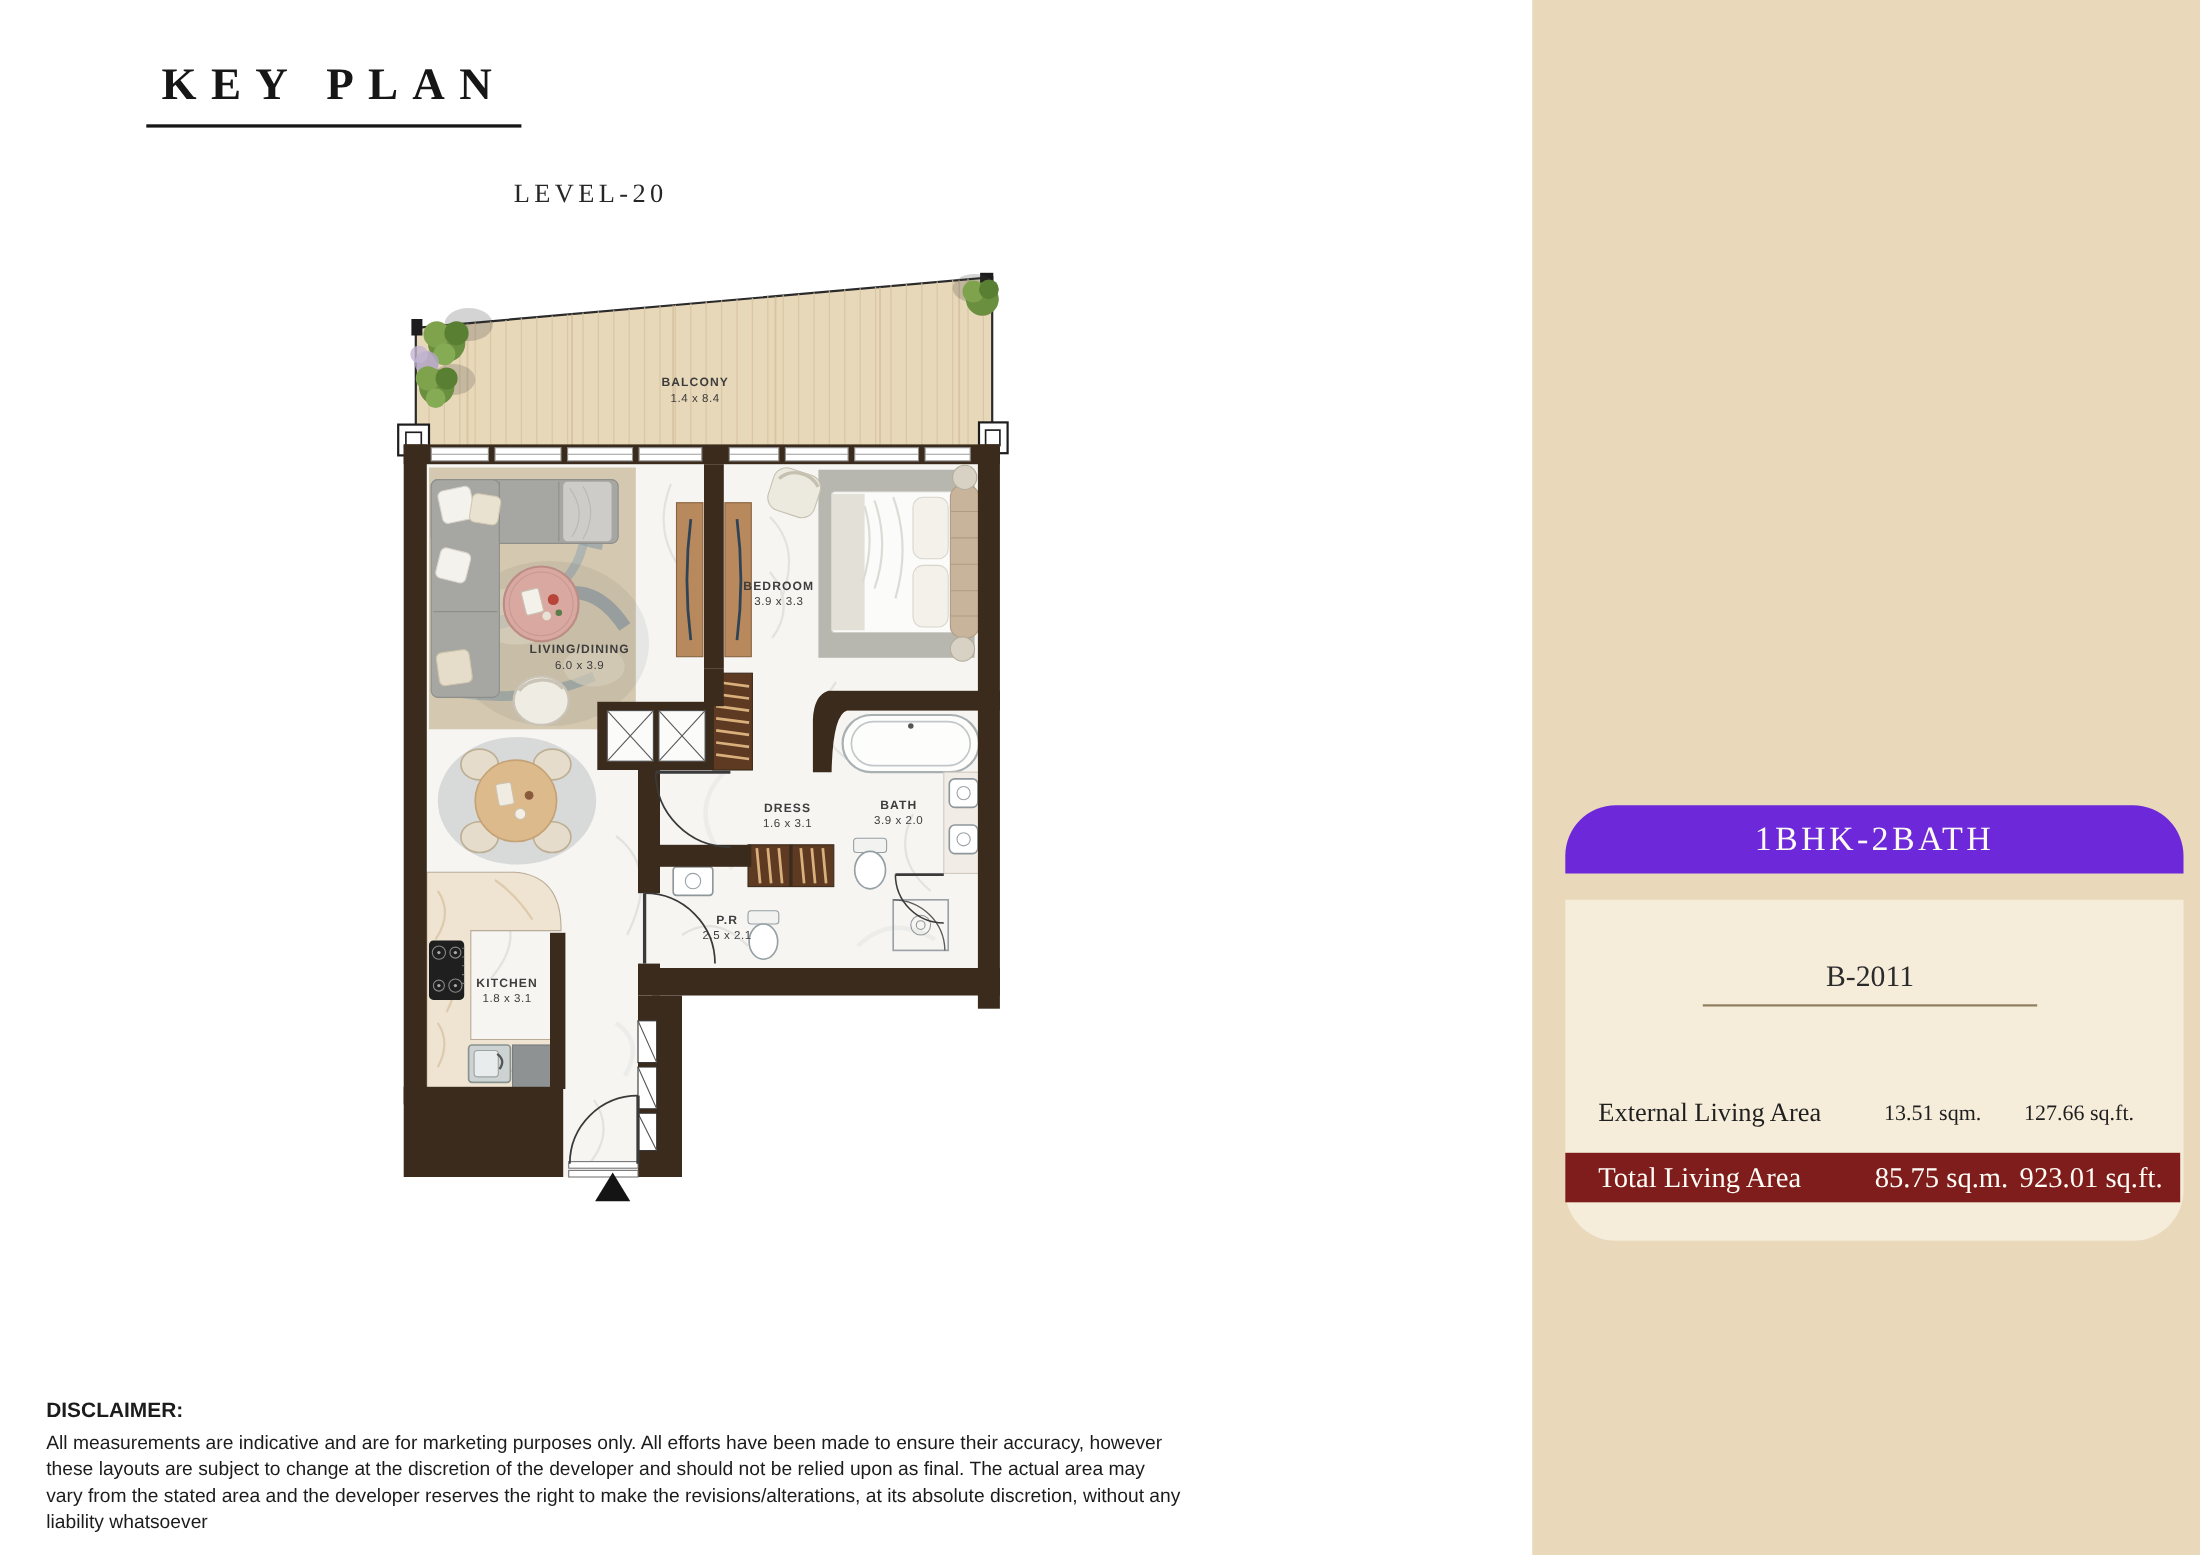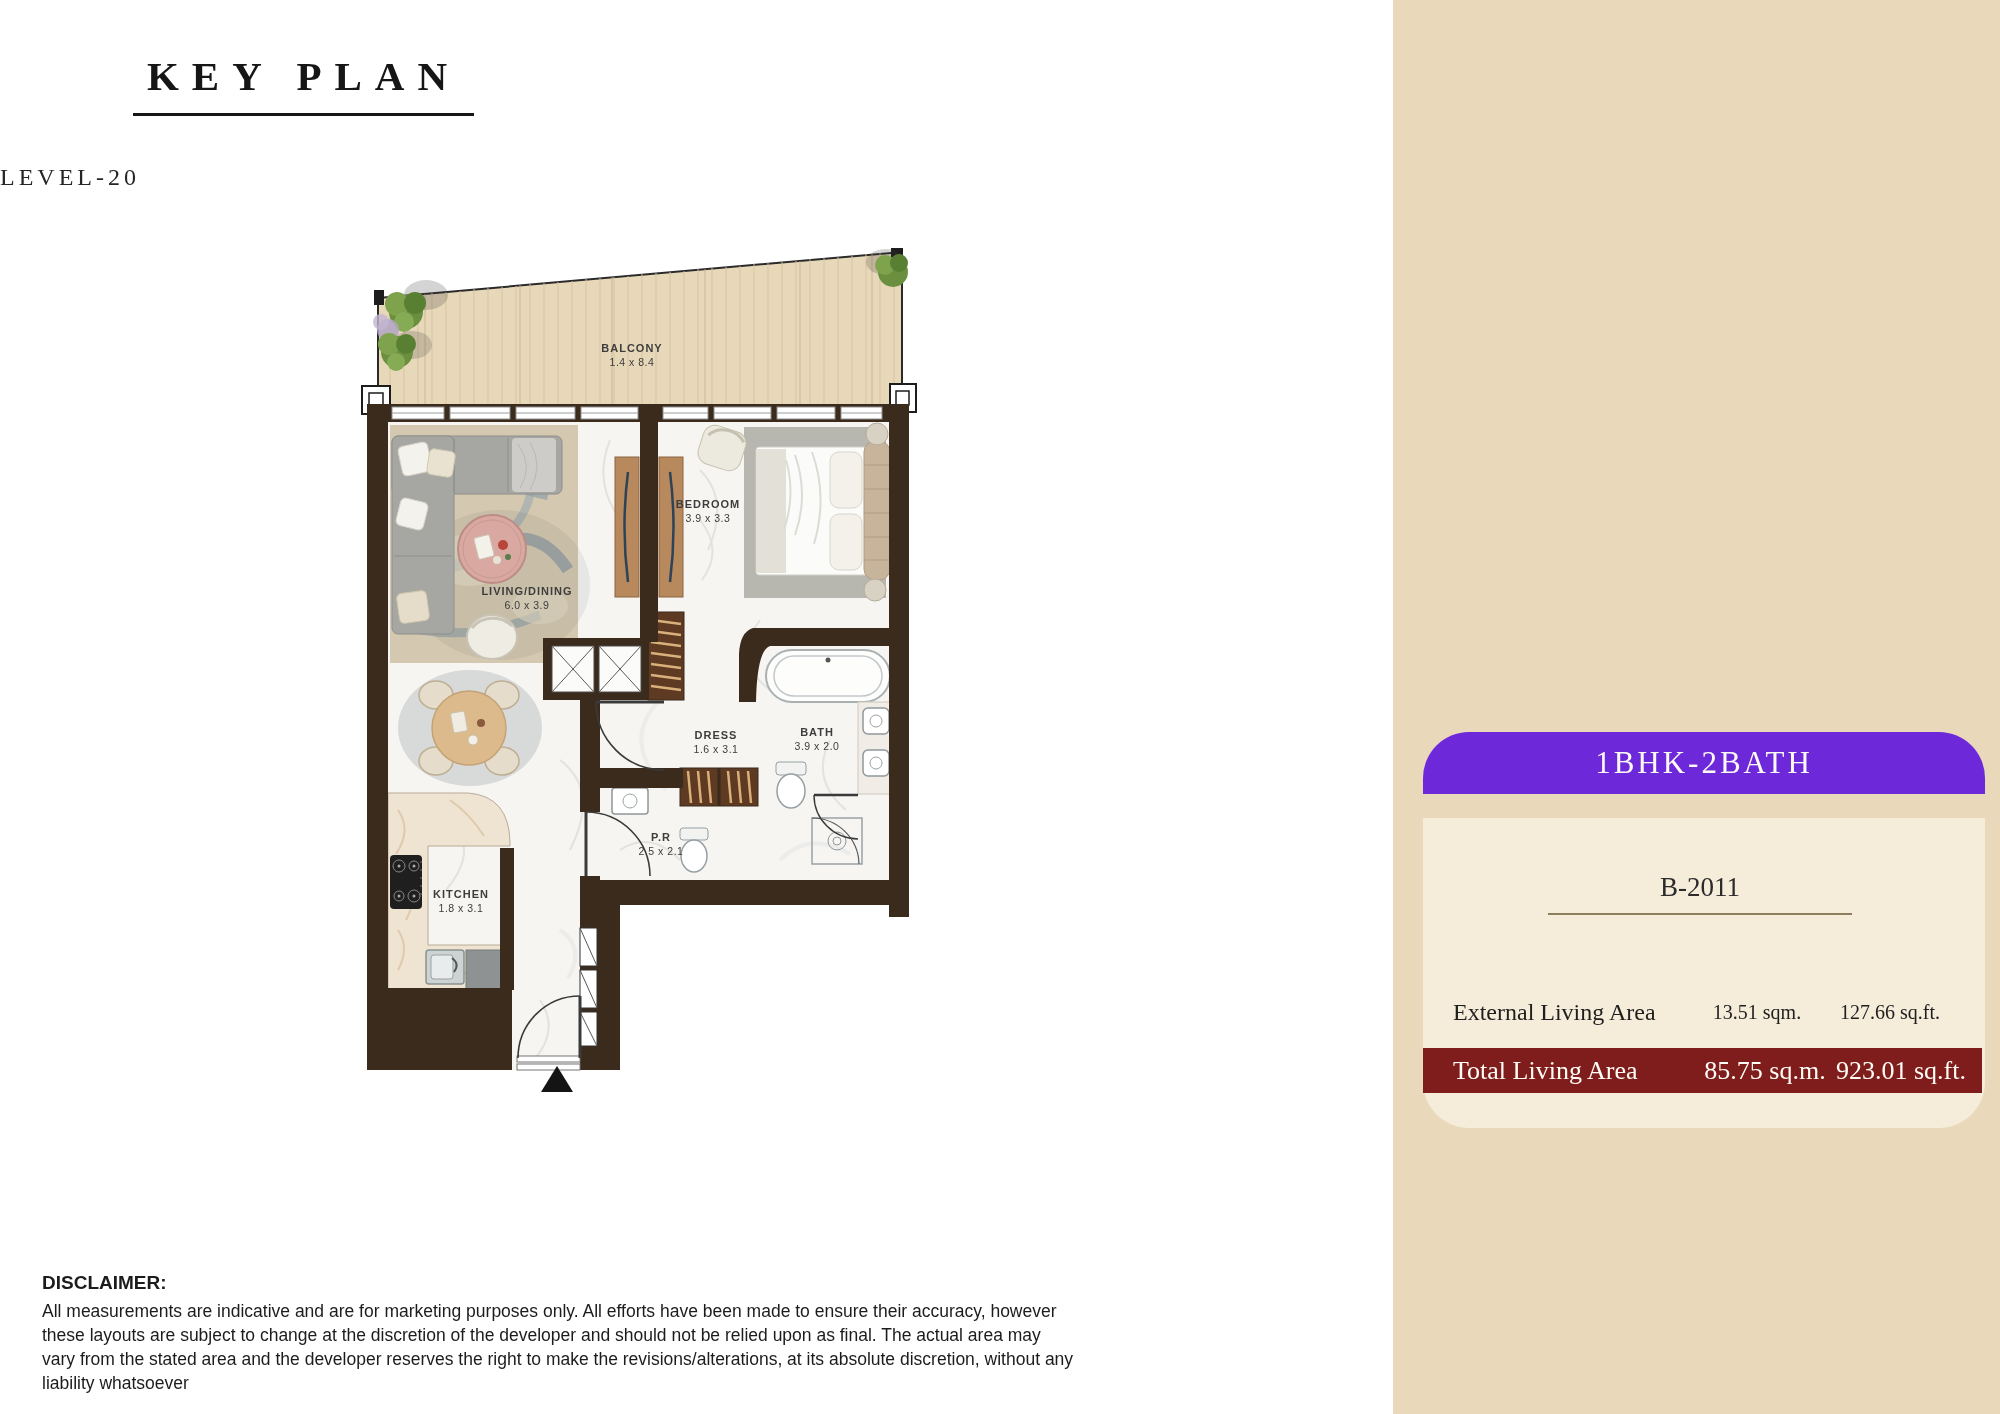--- a/index.html
+++ b/index.html
@@ -5,21 +5,21 @@
   html,body{margin:0;padding:0;background:#ffffff;}
   #page{position:relative;width:2000px;height:1414px;background:#ffffff;overflow:hidden;
         font-family:"Liberation Sans",sans-serif;}
   #plan-svg{position:absolute;left:0;top:0;}
   
   #panel{position:absolute;left:1393px;top:0;width:607px;height:1414px;background:#e9d8ba;}
   #keyplan-title{position:absolute;left:0;top:52px;width:607px;text-align:center;}
   #keyplan-title span{display:inline-block;font-family:"Liberation Serif",serif;font-size:41px;
         font-weight:600;letter-spacing:13px;color:#161616;border-bottom:3px solid #161616;
         padding:0 14px 13px 14px;}
-  #level-label{position:absolute;left:0;top:164px;width:607px;text-align:left;
+  #level-label{position:absolute;left:0;top:164px;width:607px;text-align:right;
         font-family:"Liberation Serif",serif;font-size:24px;letter-spacing:4px;color:#262626;}
   
   #unit-card{position:absolute;left:1423px;top:732px;width:562px;height:396px;}
   #card-header{position:absolute;left:0;top:0;width:562px;height:62px;background:#6d28d9;
         border-radius:46px 46px 0 0;display:flex;align-items:center;justify-content:center;}
   #card-header span{font-family:"Liberation Serif",serif;font-size:31px;letter-spacing:3px;color:#fdfaf4;}
   #card-body{position:absolute;left:0;top:86px;width:562px;height:310px;background:#f5ecda;
         border-radius:0 0 46px 46px;}
   #unit-number{position:absolute;left:125px;top:140px;width:304px;text-align:center;
         font-family:"Liberation Serif",serif;font-size:27px;color:#2b2b2b;
@@ -375,21 +375,21 @@
   </svg>
 
   <div class="room-label" style="left:632px;top:342px;">
     <div class="rn">BALCONY</div>
       <div class="rd">1.4 x 8.4</div>
   </div>
   <div class="room-label" style="left:527px;top:585px;">
     <div class="rn">LIVING/DINING</div>
       <div class="rd">6.0 x 3.9</div>
   </div>
-  <div class="room-label" style="left:708px;top:498px;">
+  <div class="room-label" style="left:708px;top:527px;">
     <div class="rn">BEDROOM</div>
       <div class="rd">3.9 x 3.3</div>
   </div>
   <div class="room-label" style="left:716px;top:729px;">
     <div class="rn">DRESS</div>
       <div class="rd">1.6 x 3.1</div>
   </div>
   <div class="room-label" style="left:817px;top:726px;">
     <div class="rn">BATH</div>
       <div class="rd">3.9 x 2.0</div>

